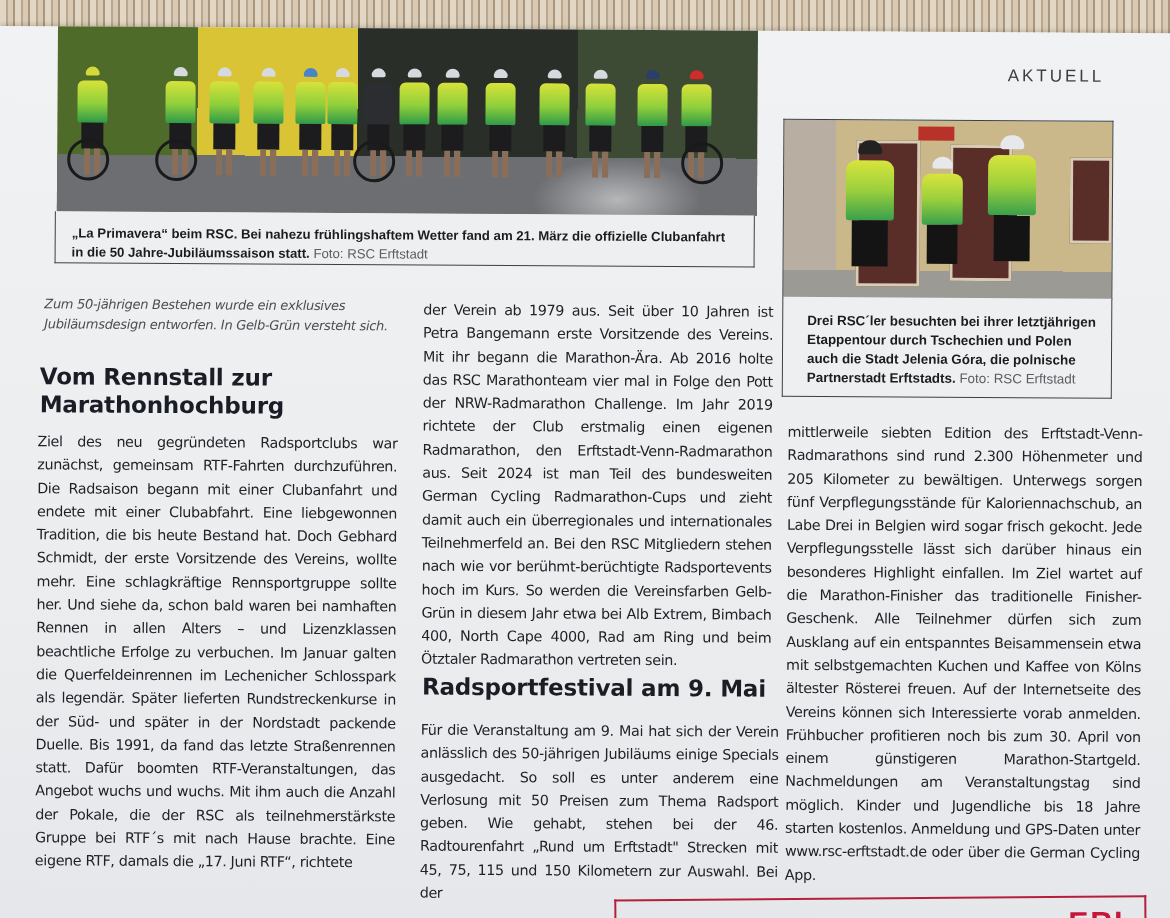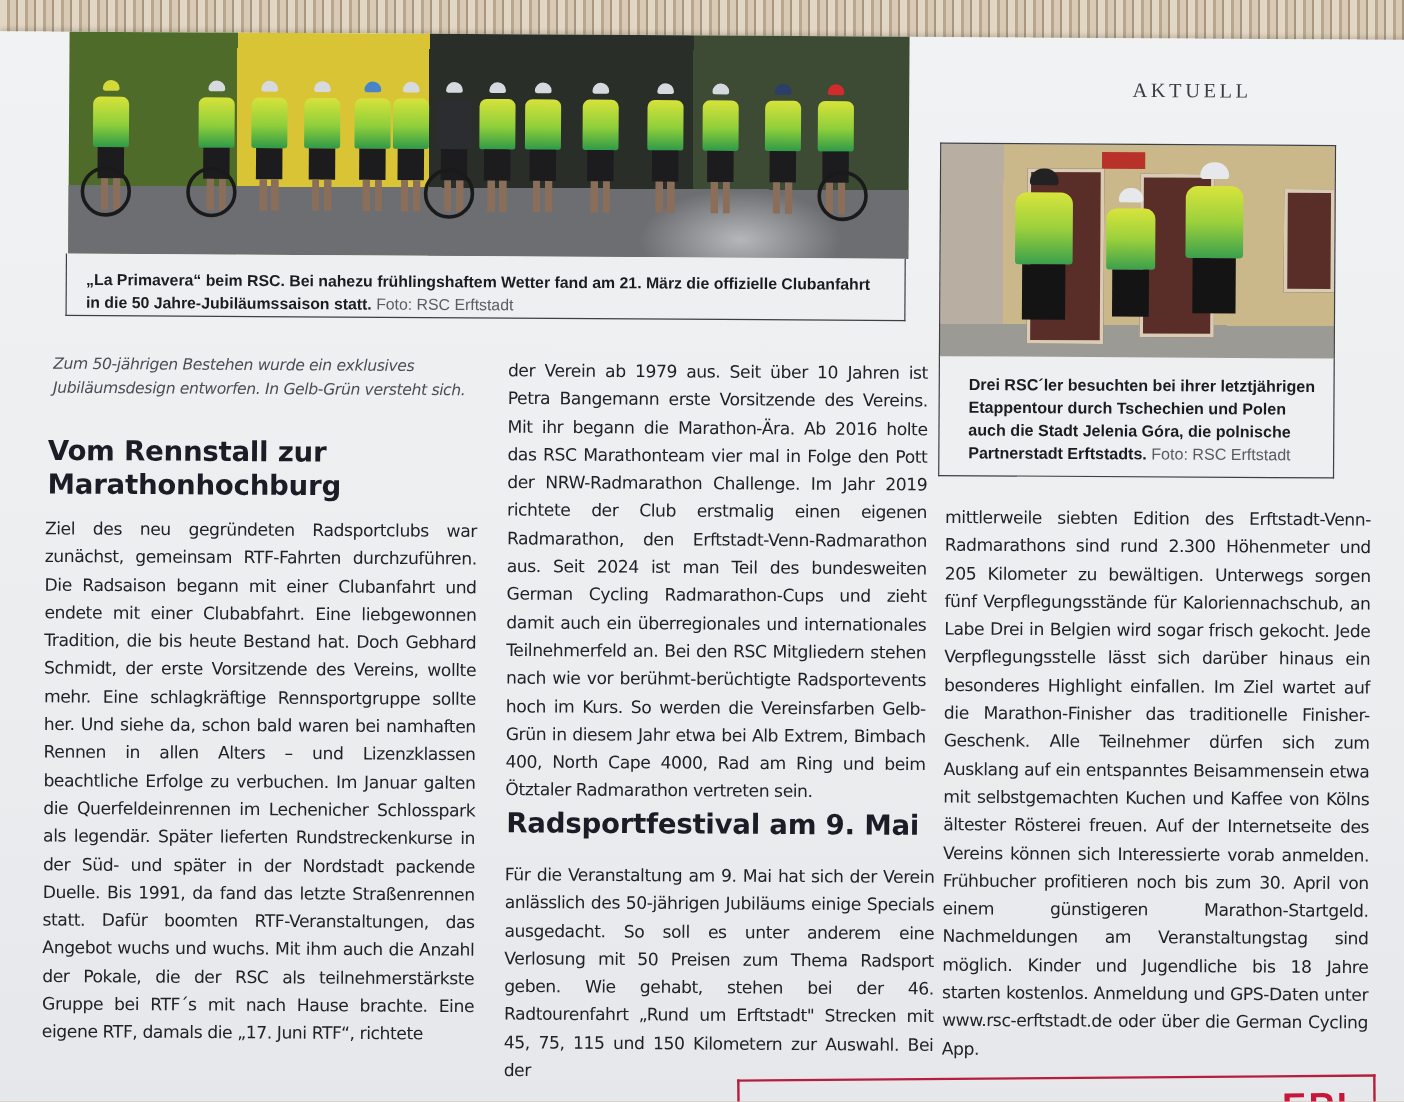--- a/index.html
+++ b/index.html
@@ -13,22 +13,22 @@
       background:
         repeating-linear-gradient(90deg, #e2d6c4 0 6px, #b8a78e 6px 8px, #d8cab4 8px 13px, #a8977e 13px 15px);
     }
     .page {
       position: absolute; left: 0; top: 26px; width: 1180px; height: 900px;
       background: linear-gradient(180deg, #f1f2f3 0%, #ecedef 60%, #e6e7ea 100%);
       transform: rotate(0.35deg); transform-origin: 0 0;
       box-shadow: 0 -2px 4px rgba(0,0,0,0.15);
     }
     .section-label {
-      position: absolute; left: 944px; top: 34px;
-      font-family: Liberation Serif, serif; font-size: 17px; letter-spacing: 3px; color: #3a3d42;
+      position: absolute; left: 1008px; top: 34px;
+      font-family: Liberation Sans, sans-serif; font-size: 17px; letter-spacing: 3px; color: #3a3d42;
     }
     
     .photo-main {
       position: absolute; left: 58px; top: 0px; width: 700px; height: 185px;
       background:
         radial-gradient(ellipse 120px 60px at 560px 170px, rgba(255,255,255,0.5), transparent 70%),
         linear-gradient(180deg, transparent 0 128px, #6c6e72 128px 185px),
         linear-gradient(90deg, #4f6b2a 0 140px, #d9c436 140px 300px, #2a2e29 300px 520px, #3d4a34 520px 700px);
       overflow: hidden;
     }

